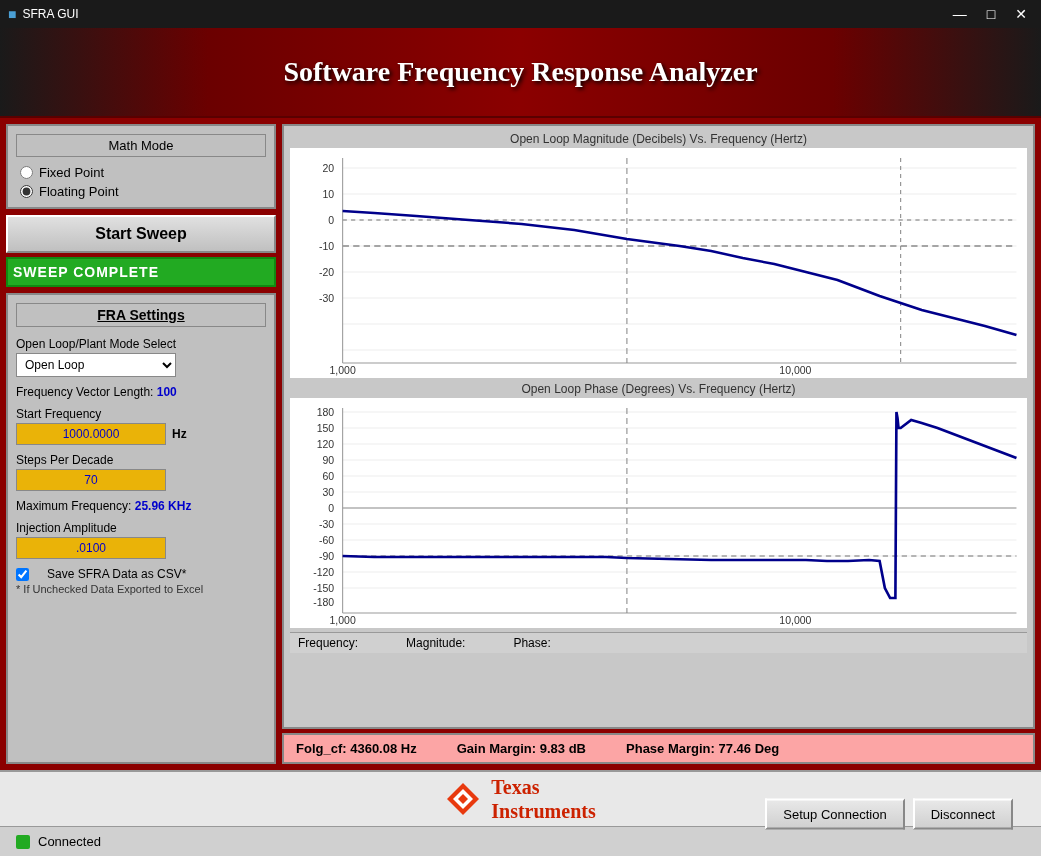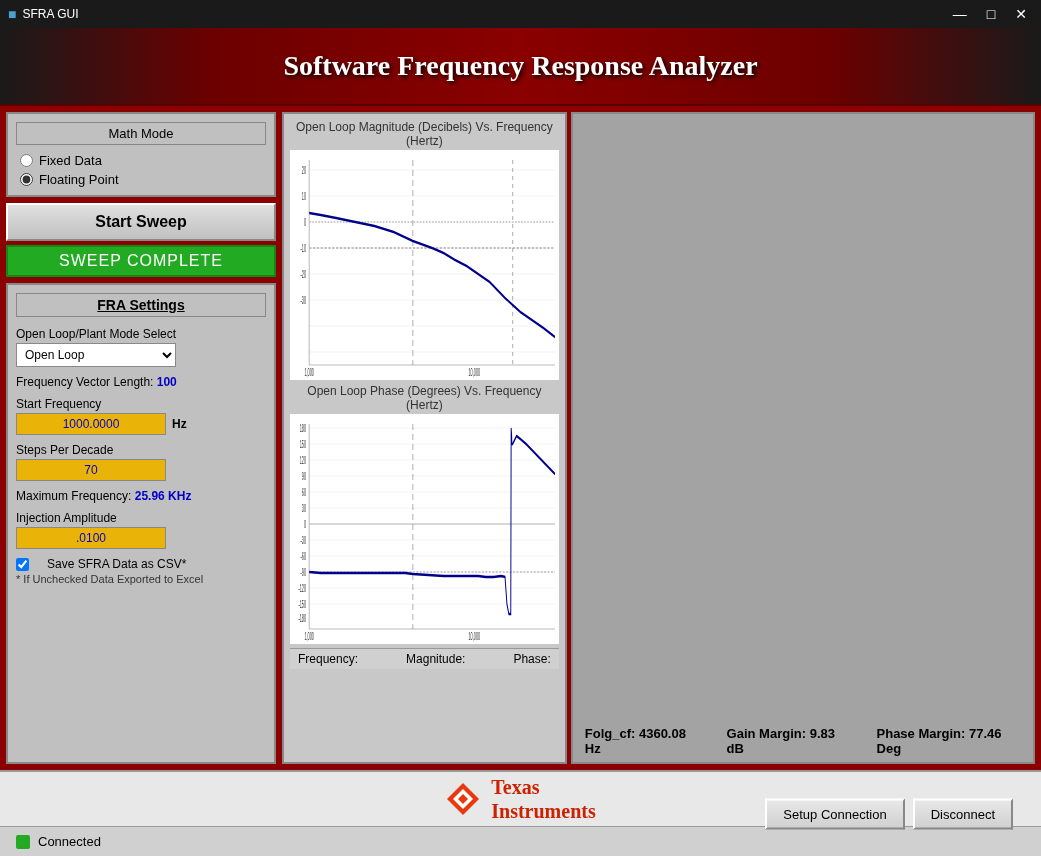--- a/index.html
+++ b/index.html
@@ -28,21 +28,21 @@
       background: #8b0000;
       width: 100%;
       height: calc(100% - 28px);
       display: flex;
       flex-direction: column;
     }
 
     .app-header {
       background: linear-gradient(90deg, #1a1a1a 0%, #6b0000 20%, #8b0000 50%, #6b0000 80%, #1a1a1a 100%);
       text-align: center;
-      padding: 22px;
+      padding: 28px;
       border-bottom: 2px solid #5a0000;
     }
     .app-header h1 {
       color: white;
       font-size: 28px;
       font-weight: bold;
       text-shadow: 2px 2px 4px black;
       font-family: 'Times New Roman', serif;
     }
 
@@ -93,23 +93,23 @@
       width: 100%;
       text-align: center;
       color: black;
     }
 
     .sweep-complete-btn {
       background: #22aa22;
       color: white;
       border: 2px solid #118811;
       padding: 5px;
-      font-size: 16px;
-      font-weight: normal;
-      text-align: center;
+      font-size: 14px;
+      font-weight: bold;
+      text-align: left;
       letter-spacing: 1px;
       margin-top: 4px;
     }
 
     .fra-settings-box {
       background: #c0c0c0;
       border: 2px solid #888;
       padding: 8px;
       flex: 1;
     }
@@ -162,21 +162,21 @@
       gap: 18px;
       font-size: 12px;
       margin-top: 8px;
     }
     .note-text { font-size: 11px; color: #333; margin-top: 2px; }
 
     
     .right-panel {
       flex: 1;
       display: flex;
-      flex-direction: row;
+      flex-direction: column;
       gap: 4px;
     }
 
     .charts-container {
       background: #c8c8c8;
       border: 2px solid #888;
       flex: 1;
       display: flex;
       flex-direction: column;
       padding: 6px;
@@ -184,25 +184,25 @@
     }
 
     .chart-title {
       text-align: center;
       font-size: 12px;
       color: #333;
       margin-bottom: 2px;
     }
 
     .status-bar-bottom {
-      background: #a3a3a3;
+      background: #fca5a5;
       border: 2px solid #888;
       padding: 6px 12px;
       display: flex;
-      gap: 28px;
+      gap: 40px;
       align-items: flex-end;
     }
     .status-metric { font-size: 13px; font-weight: bold; color: black; }
 
     .cursor-info-bar {
       background: #d0d0d0;
       border-top: 1px solid #999;
       padding: 3px 8px;
       display: flex;
       gap: 48px;
@@ -287,21 +287,21 @@
 
   <div class="content-area">
 
     <div class="left-panel">
 
       <div class="math-mode-box">
         <div class="math-mode-title">Math Mode</div>
         <div class="radio-group">
           <label class="radio-item">
             <input type="radio" name="mathmode" style="">
-            <span>Fixed Data</span>
+            <span>Fixed Point</span>
           </label>
           <label class="radio-item">
             <input type="radio" name="mathmode" checked="" style="">
             <span>Floating Point</span>
           </label>
         </div>
       </div>
 
       <div>
         <button class="sweep-btn">Start Sweep</button>

